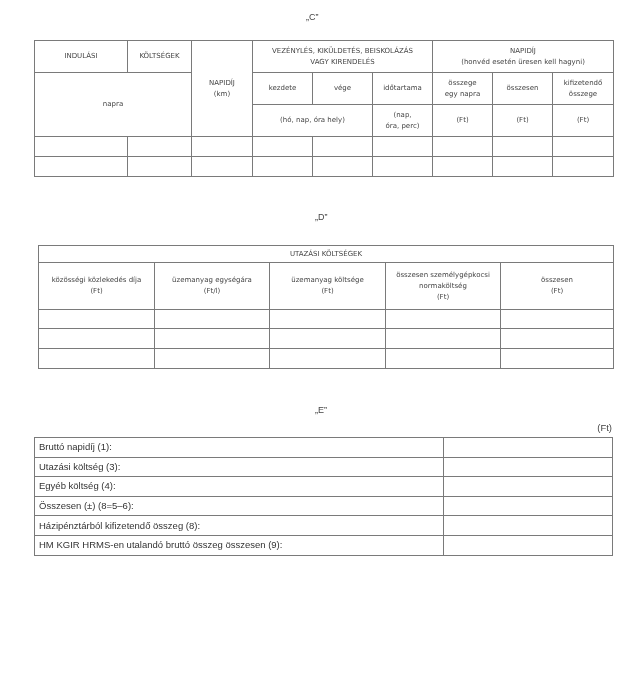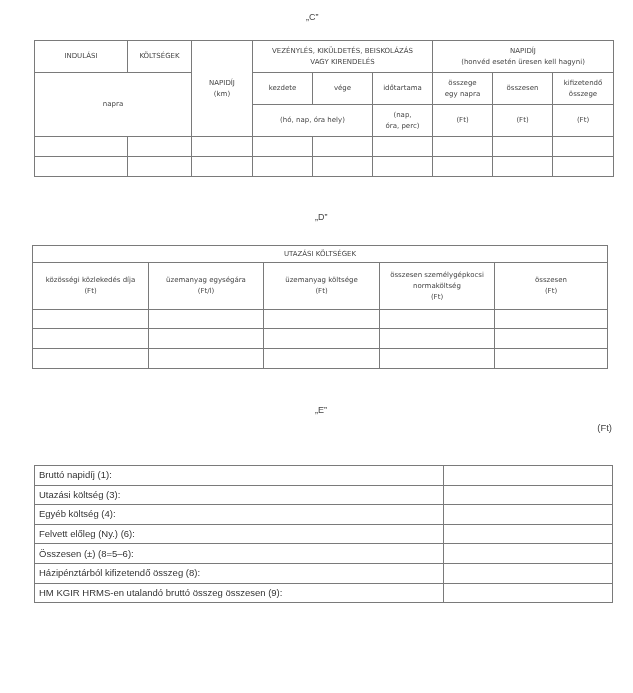--- a/index.html
+++ b/index.html
@@ -13,22 +13,22 @@
   }
   table {
     position: absolute; border-collapse: collapse; table-layout: fixed;
   }
   td {
     border: 1px solid #7a7a7a; padding: 0; text-align: center; vertical-align: middle;
     font-size: 7px; line-height: 11px; color: #444;
     font-family: "DejaVu Sans", sans-serif;
   }
   #table-c { left: 34px; top: 40px; width: 579px; }
-  #table-d { left: 32px; top: 245px; width: 575px; }
-  #table-e { left: 34px; top: 437px; width: 578px; margin-top: 28px; }
+  #table-d { left: 38px; top: 245px; width: 575px; }
+  #table-e { left: 34px; top: 437px; width: 578px; }
   #table-e td {
     text-align: left; padding-left: 4px; font-size: 9.5px; height: 18.6px; line-height: 12px;
     color: #333; font-family: "Liberation Sans", sans-serif;
   }
   #table-e td.val { padding: 0; }
   .unit-ft {
     position: absolute; right: 21px; top: 422px; font-size: 9.5px; color: #444;
     font-family: "Liberation Sans", sans-serif;
   }
 </style>
@@ -192,24 +192,20 @@
   </tr>
   <tr>
     <td>Utazási költség (3):</td>
     <td class="val"></td>
   </tr>
   <tr>
     <td>Egyéb költség (4):</td>
     <td class="val"></td>
   </tr>
   <tr>
-    <td>Felvett előleg (Ny.) (6):</td>
-    <td class="val"></td>
-  </tr>
-  <tr>
     <td>Összesen (±) (8=5–6):</td>
     <td class="val"></td>
   </tr>
   <tr>
     <td>Házipénztárból kifizetendő összeg (8):</td>
     <td class="val"></td>
   </tr>
   <tr>
     <td>HM KGIR HRMS-en utalandó bruttó összeg összesen (9):</td>
     <td class="val"></td>

